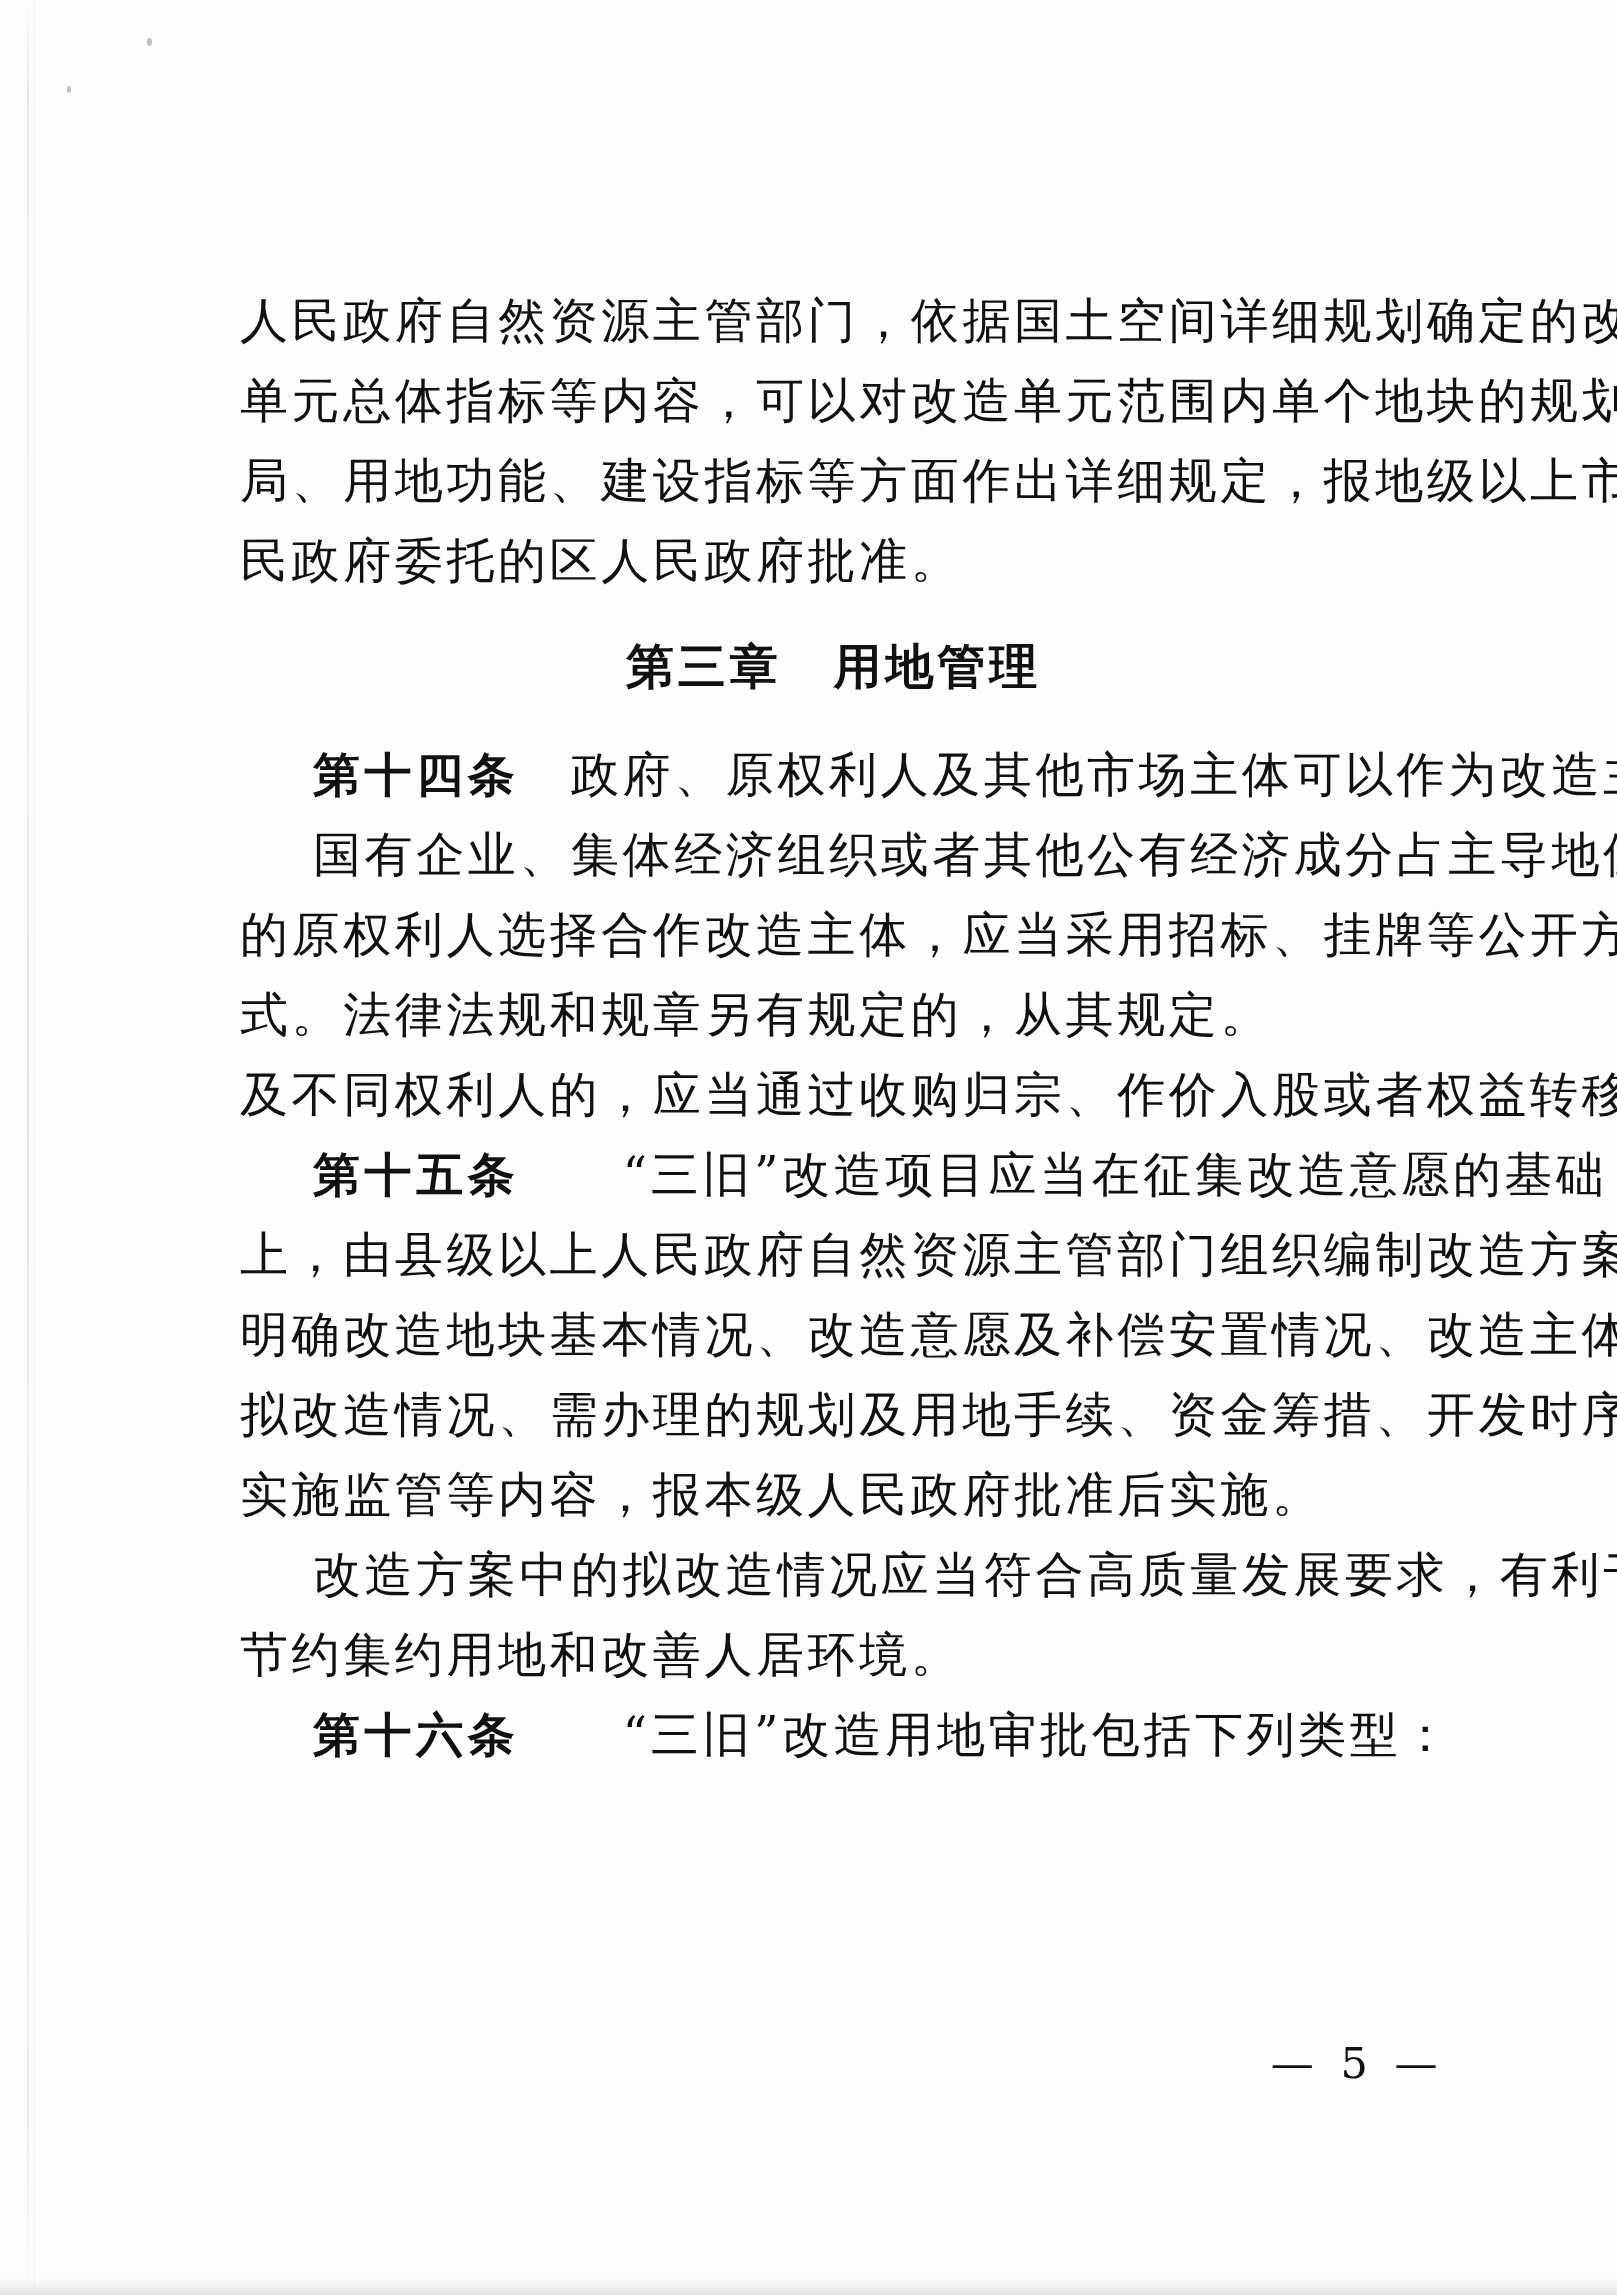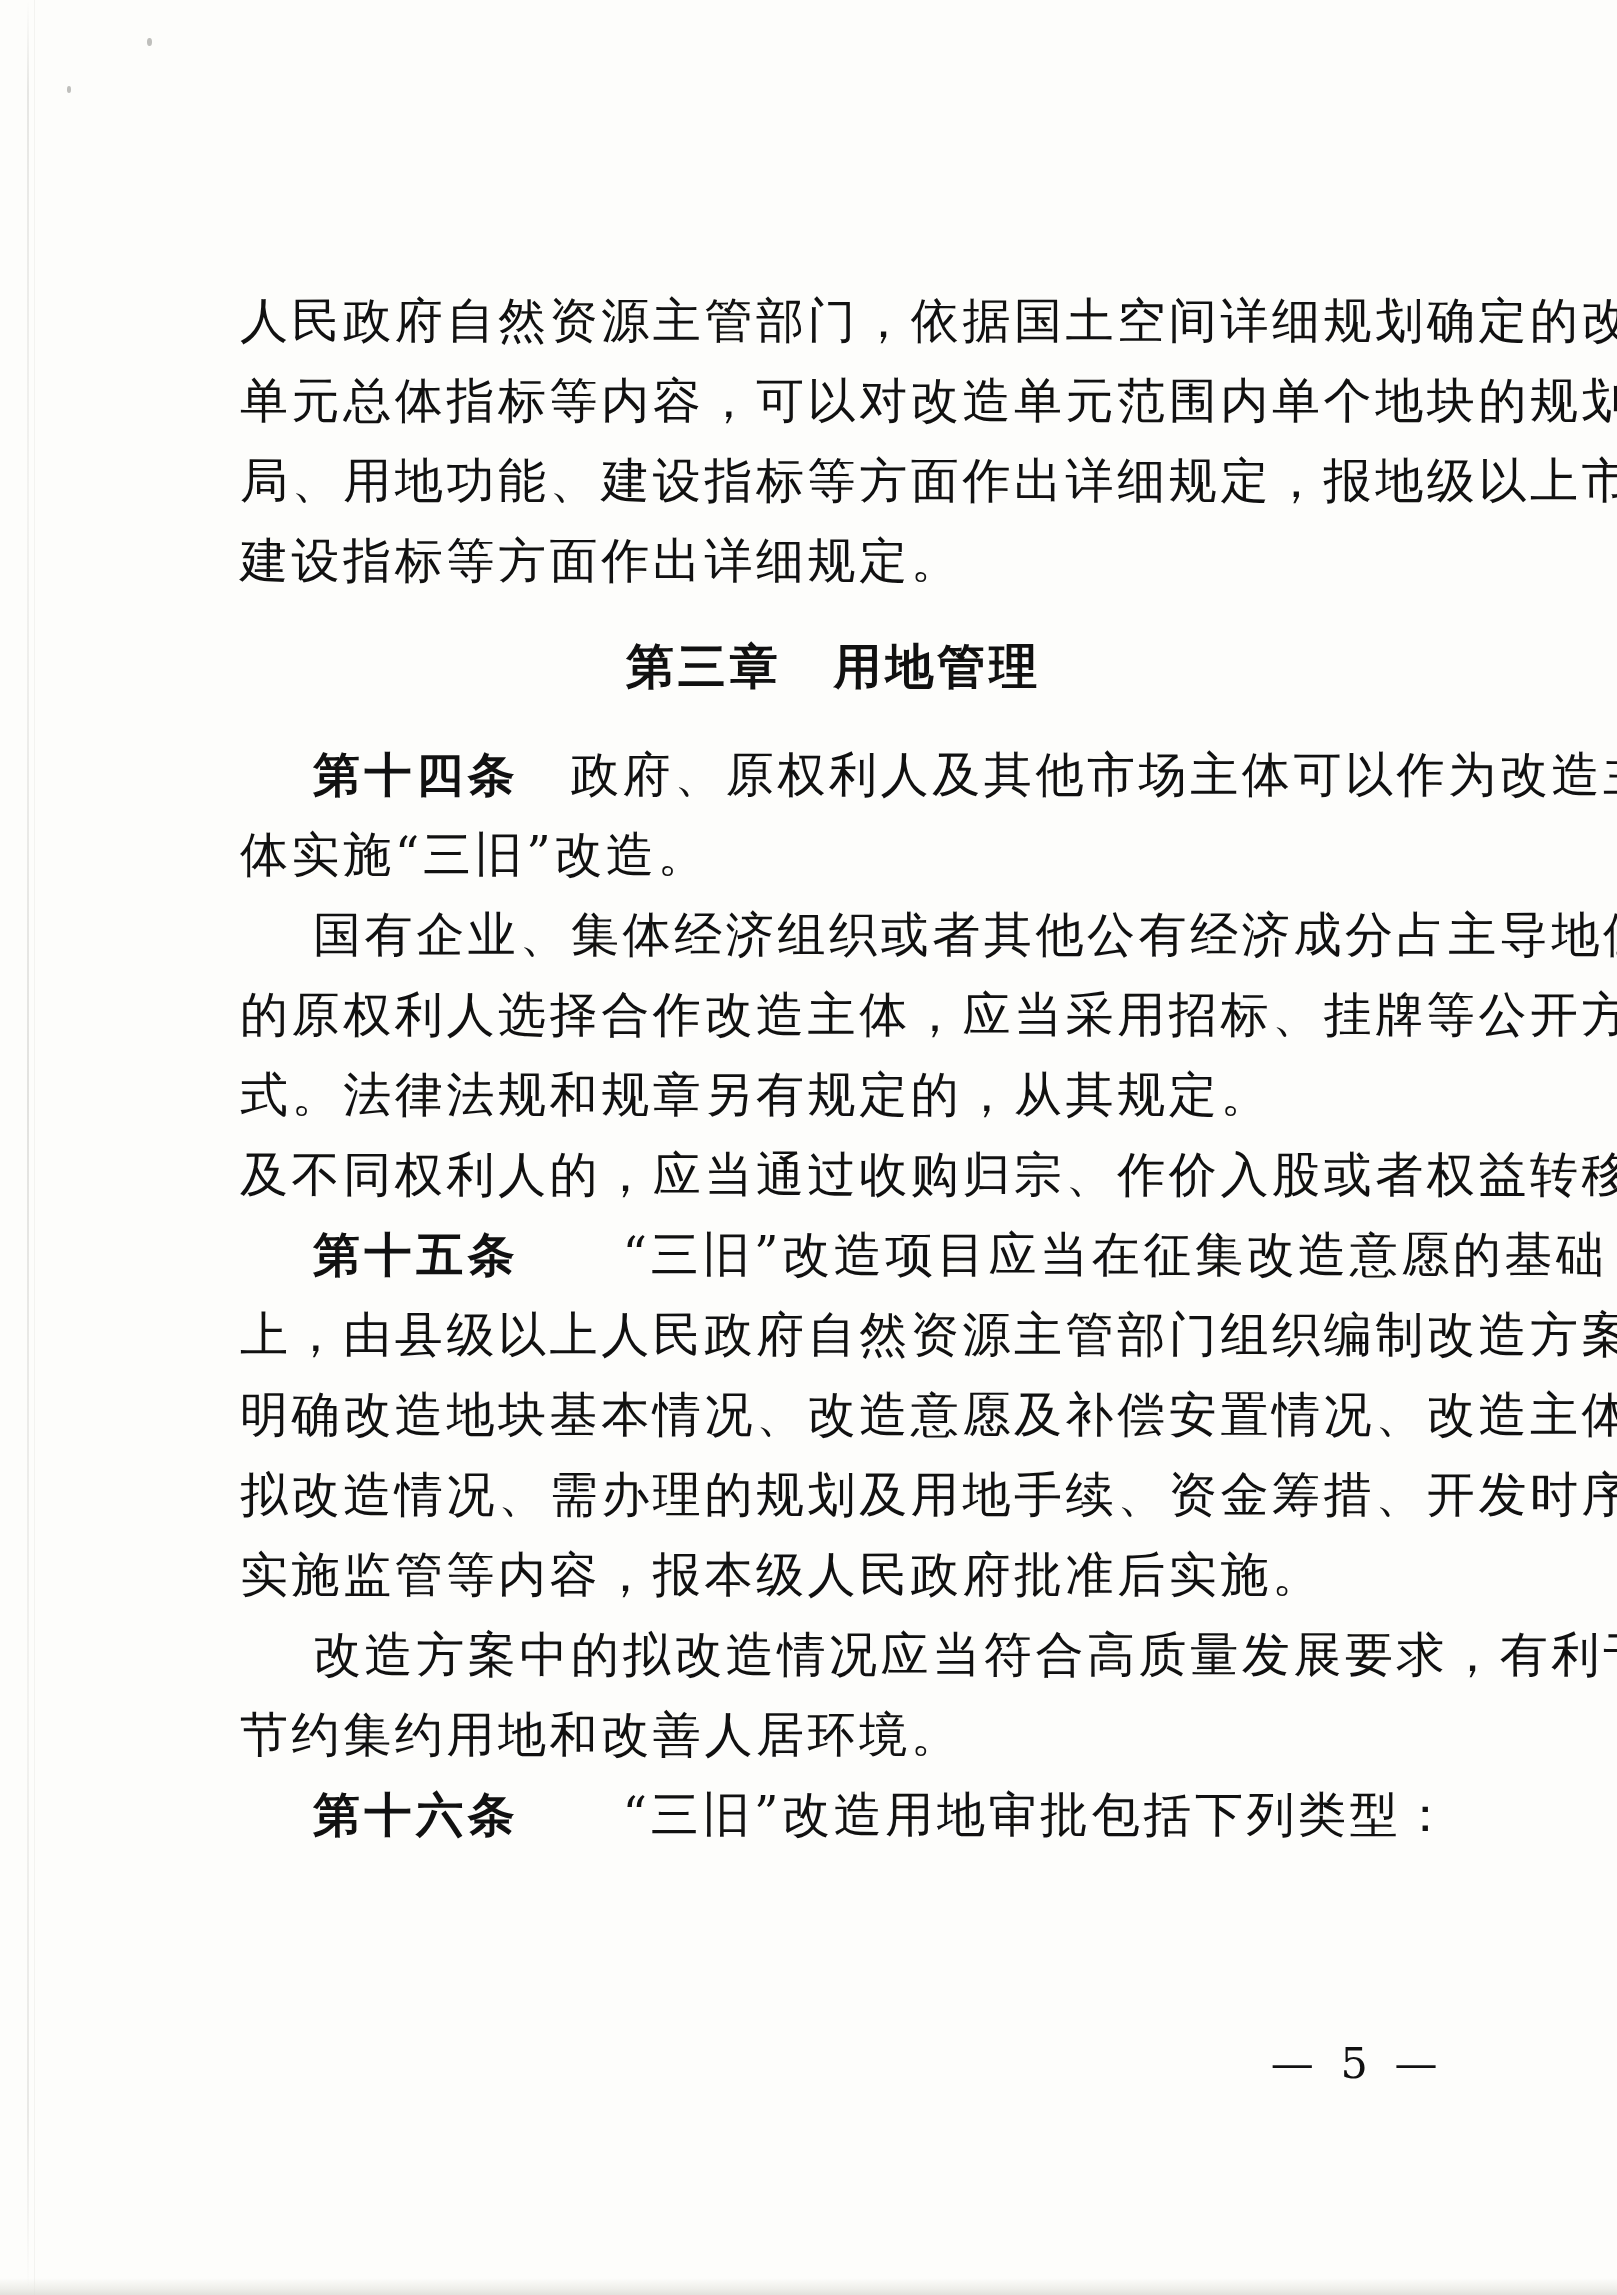--- a/index.html
+++ b/index.html
@@ -119,26 +119,25 @@
   <div class="scan-edge2"></div>
 
   <div class="speck" style="left:147px; top:38px; width:4.6px; height:7.8px;"></div>
   <div class="speck" style="left:67px; top:86px; width:3.9px; height:6.5px;"></div>
 
   <div class="content">
 
     <div class="line">人民政府自然资源主管部门，依据国土空间详细规划确定的改造</div>
     <div class="line">单元总体指标等内容，可以对改造单元范围内单个地块的规划布</div>
     <div class="line">局、用地功能、建设指标等方面作出详细规定，报地级以上市人</div>
-    <div class="line">建设指标等方面作出详细规定。</div>
+    <div class="line">民政府委托的区人民政府批准。</div>
 
     <div class="chapter">第三章　用地管理</div>
 
     <div class="line indent"><span class="artno">第十四条</span><span>　政府、原权利人及其他市场主体可以作为改造主</span></div>
-    <div class="line">体实施“三旧”改造。</div>
 
     <div class="line indent">国有企业、集体经济组织或者其他公有经济成分占主导地位</div>
     <div class="line">的原权利人选择合作改造主体，应当采用招标、挂牌等公开方</div>
     <div class="line">式。法律法规和规章另有规定的，从其规定。</div>
 
     <div class="line">及不同权利人的，应当通过收购归宗、作价入股或者权益转移等</div>
 
     <div class="line indent"><span class="artno">第十五条</span><span>　　“三旧”改造项目应当在征集改造意愿的基础</span></div>
     <div class="line">上，由县级以上人民政府自然资源主管部门组织编制改造方案，</div>
     <div class="line">明确改造地块基本情况、改造意愿及补偿安置情况、改造主体及</div>

